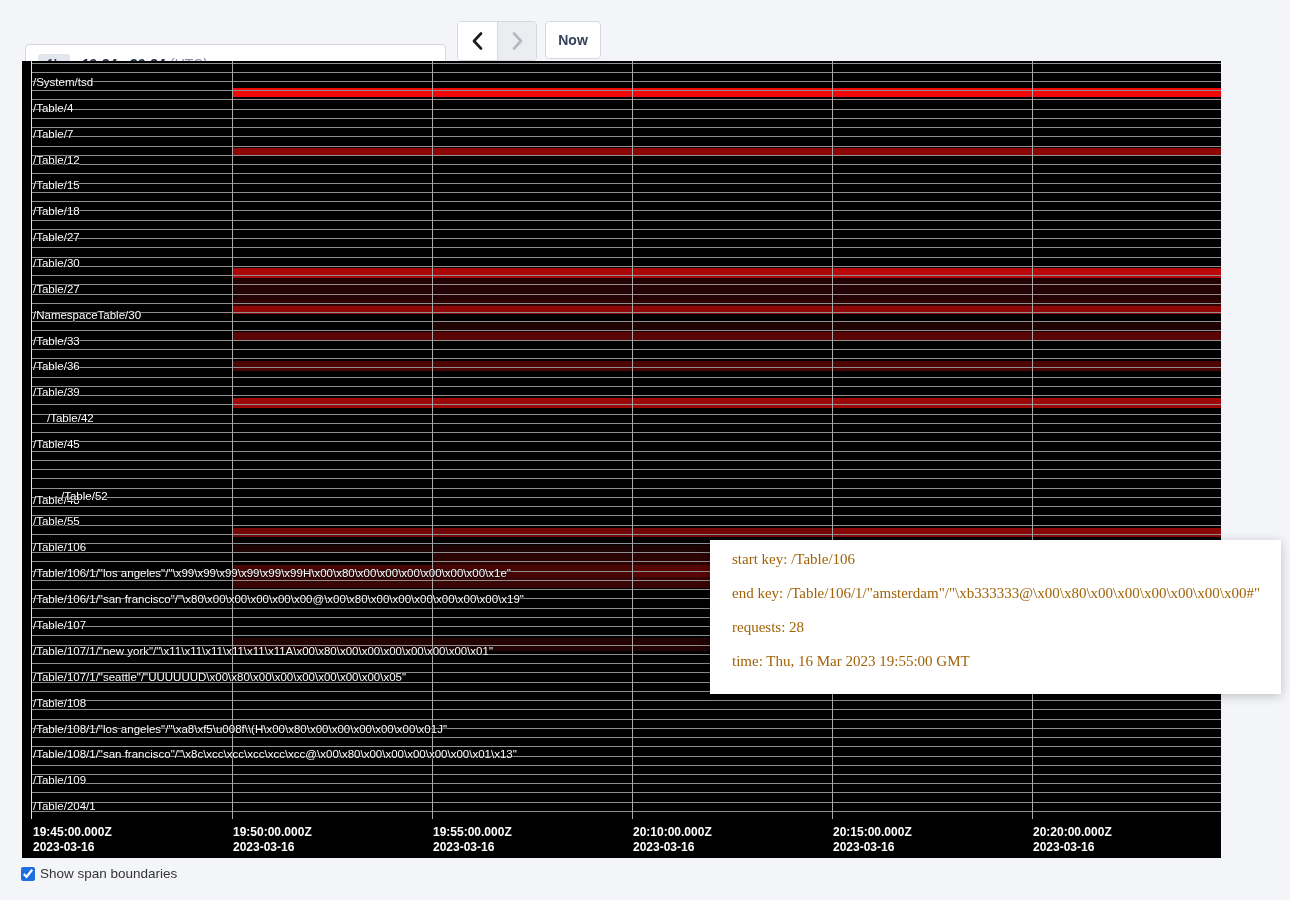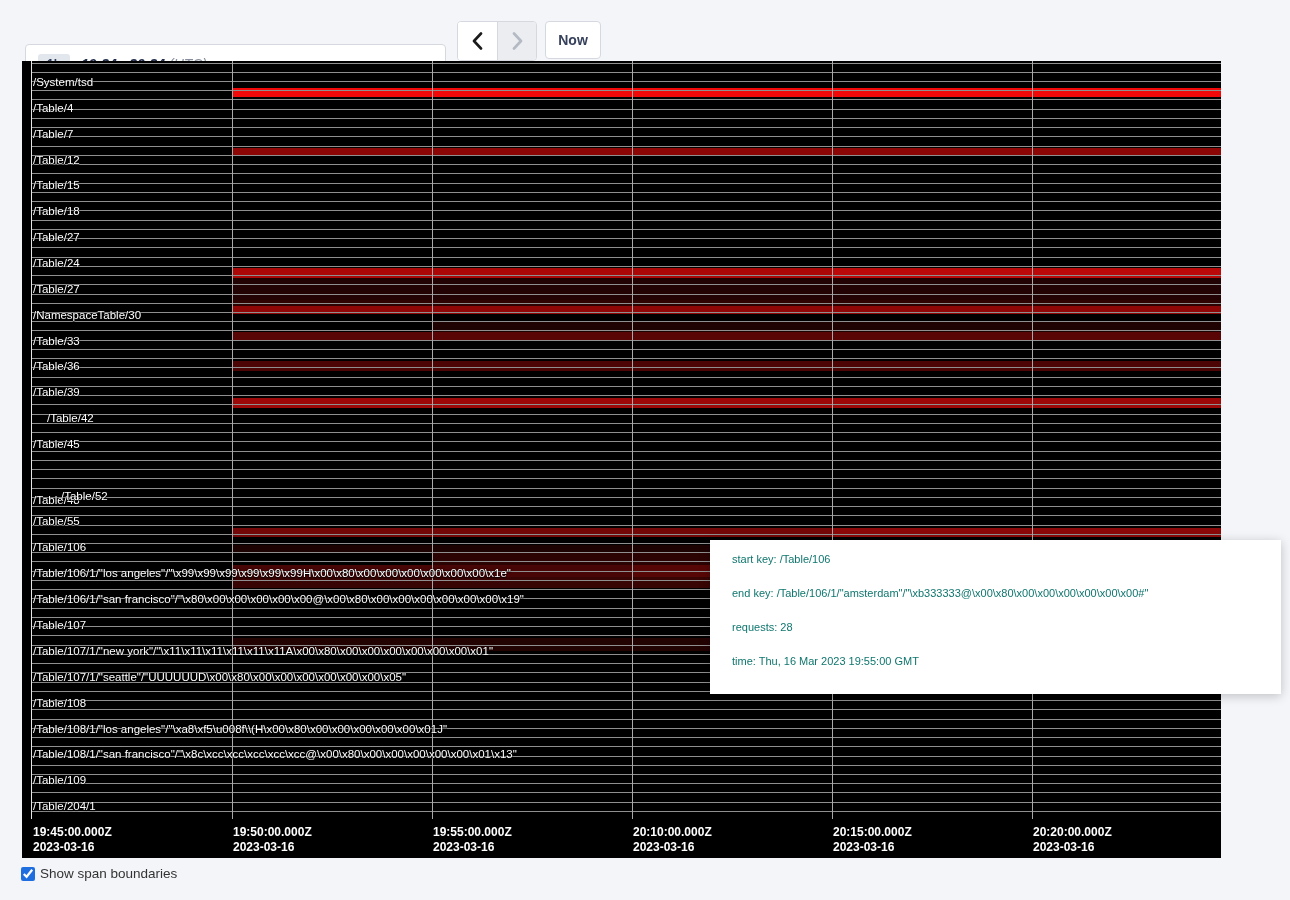--- a/index.html
+++ b/index.html
@@ -58,22 +58,23 @@
     line-height:15px;white-space:nowrap;
   }
   
   .tooltip{
     position:absolute;left:710px;top:540px;width:571px;height:154px;
     background:#fff;z-index:10;box-sizing:border-box;
     padding:12px 14px 0 22px;box-shadow:0 2px 10px rgba(0,0,0,0.22);
     overflow:hidden;
   }
   .tooltip .line{
-    color:#0f766e;font-size:11px;line-height:14px;margin:0 0 20px 0;
+    color:#a16207;font-size:15px;line-height:14px;margin:0 0 20px 0;
     white-space:nowrap;
+    font-family:Liberation Serif, serif;
   }
   
   .footer{
     position:absolute;left:21px;top:866px;display:flex;align-items:center;gap:5px;
     font-size:13.5px;color:#333;cursor:pointer;
   }
   .footer input{
     width:14px;height:14px;margin:0;accent-color:#1f6ee0;cursor:pointer;
   }
 </style>
@@ -212,21 +213,21 @@
     <div class="vline" style="left: 810px; height: 758px; background: rgb(168, 168, 168);"></div>
     <div class="vline" style="left: 1010px; height: 758px; background: rgb(168, 168, 168);"></div>
     <div class="vline left" style="left: 9px; height: 758px;"></div>
     <div class="rowlabel" style="top: 15px;">/System/tsd</div>
     <div class="rowlabel" style="top: 41px;">/Table/4</div>
     <div class="rowlabel" style="top: 67px;">/Table/7</div>
     <div class="rowlabel" style="top: 93px;">/Table/12</div>
     <div class="rowlabel" style="top: 118px;">/Table/15</div>
     <div class="rowlabel" style="top: 144px;">/Table/18</div>
     <div class="rowlabel" style="top: 170px;">/Table/27</div>
-    <div class="rowlabel" style="top: 196px;">/Table/24</div>
+    <div class="rowlabel" style="top: 196px;">/Table/30</div>
     <div class="rowlabel" style="top: 222px;">/Table/27</div>
     <div class="rowlabel" style="top: 248px;">/NamespaceTable/30</div>
     <div class="rowlabel" style="top: 274px;">/Table/33</div>
     <div class="rowlabel" style="top: 299px;">/Table/36</div>
     <div class="rowlabel" style="top: 325px;">/Table/39</div>
     <div class="rowlabel" style="top: 351px; padding-left: 14px;">/Table/42</div>
     <div class="rowlabel" style="top: 377px;">/Table/45</div>
     <div class="rowlabel" style="top: 403px; margin-top: 30px;">/Table/48</div>
     <div class="rowlabel" style="top: 429px; padding-left: 28px;">/Table/52</div>
     <div class="rowlabel" style="top: 454px;">/Table/55</div>

